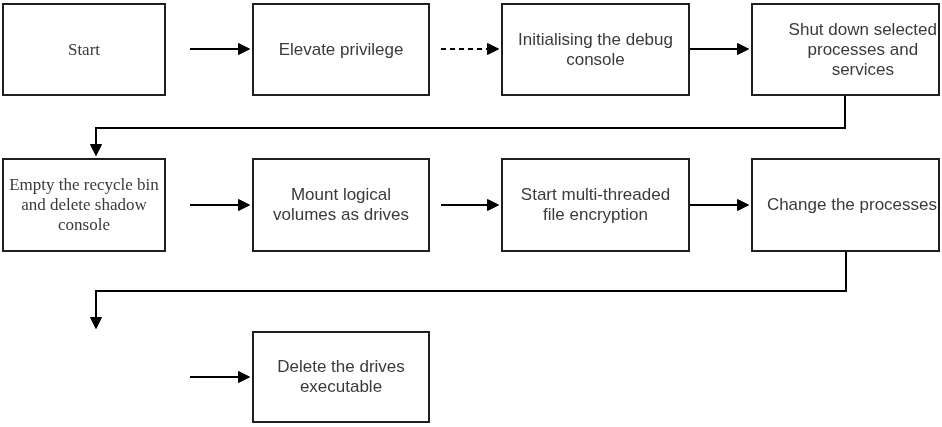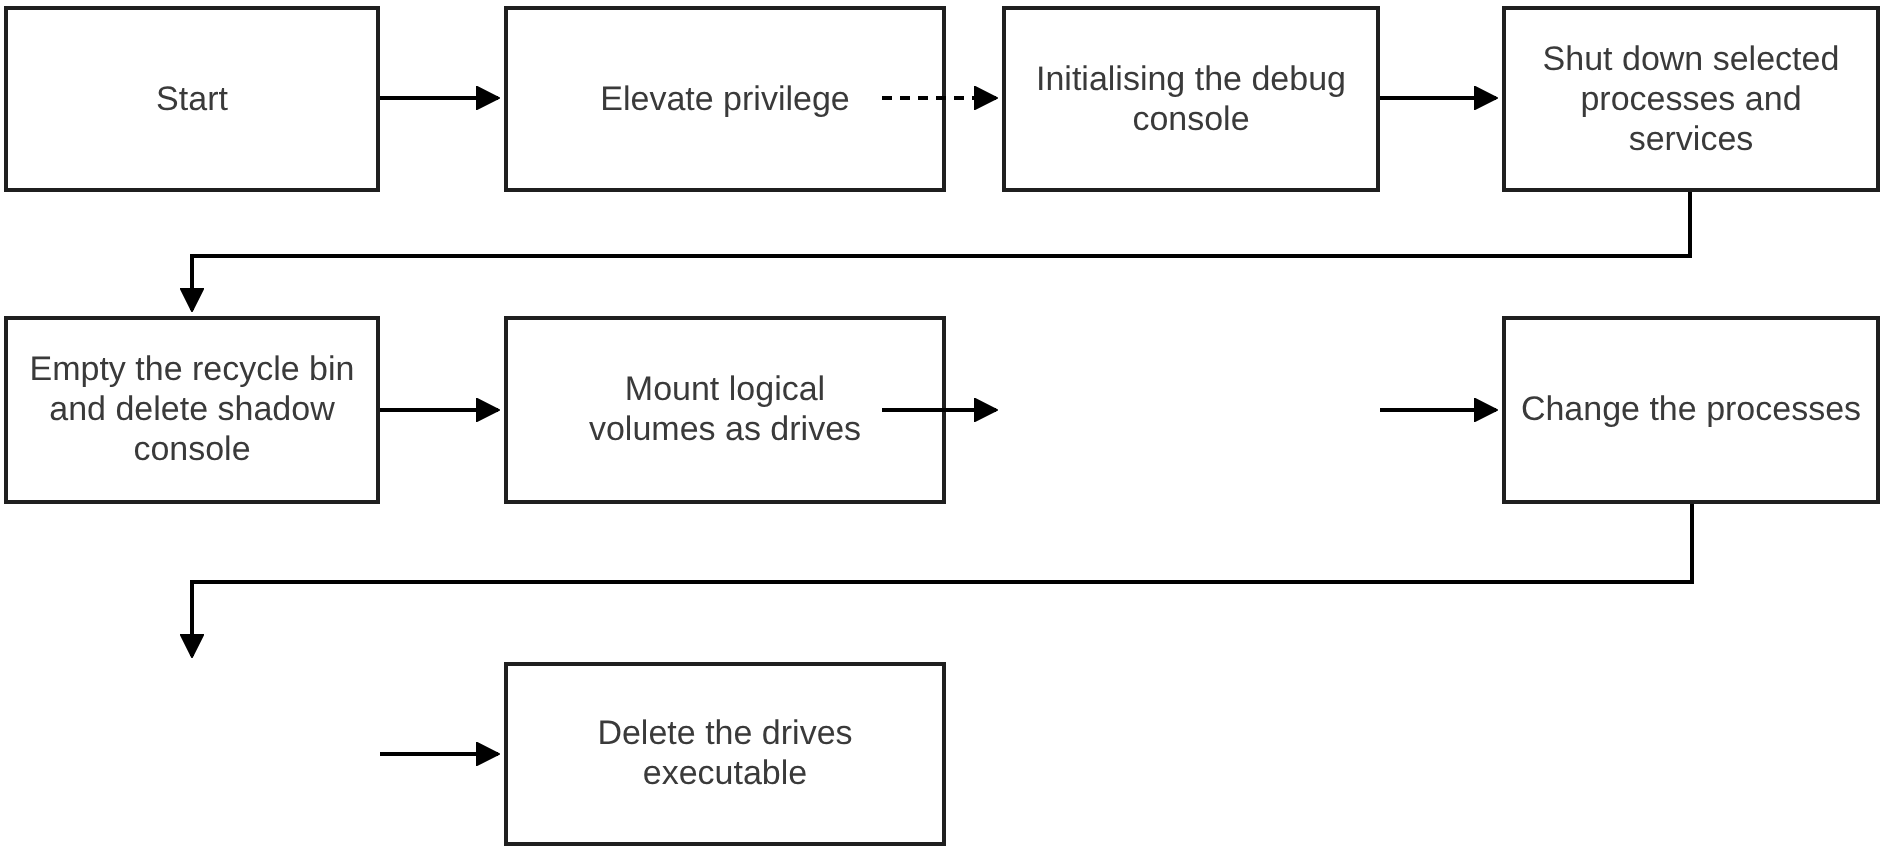--- a/index.html
+++ b/index.html
@@ -31,24 +31,24 @@
     font-size: 17px;
     line-height: 20px;
     color: #3a3a3a;
     padding: 0 1px;
   }
   
   .r1 { top: 3px;   height: 93px; }
   .r2 { top: 158px; height: 94px; }
   .r3 { top: 331px; height: 92px; }
   
-  .c1 { left: 2px;   width: 188px; }
-  .c2 { left: 252px; width: 221px; }
+  .c1 { left: 2px;   width: 164px; font-family: Liberation Serif, serif; }
+  .c2 { left: 252px; width: 178px; }
   .c3 { left: 501px; width: 189px; }
-  .c4 { left: 751px; width: 189px; }
+  .c4 { left: 751px; width: 189px; justify-content: flex-end; }
 
   .edge-layer {
     position: absolute;
     left: 0;
     top: 0;
     width: 942px;
     height: 427px;
     pointer-events: none;
   }
   .edge {
@@ -83,20 +83,24 @@
 
   <div class="node r2 c1">
     <span class="node-label">Empty the recycle bin
 and delete shadow
 console</span>
   </div>
   <div class="node r2 c2">
     <span class="node-label">Mount logical
 volumes as drives</span>
   </div>
+  <div class="node r2 c3">
+    <span class="node-label">Start multi-threaded
+file encryption</span>
+  </div>
   <div class="node r2 c4">
     <span class="node-label">Change the processes</span>
   </div>
 
   <div class="node r3 c2">
     <span class="node-label">Delete the drives
 executable</span>
   </div>
 
   <svg class="edge-layer" width="942" height="427" viewBox="0 0 942 427" xmlns="http://www.w3.org/2000/svg">

